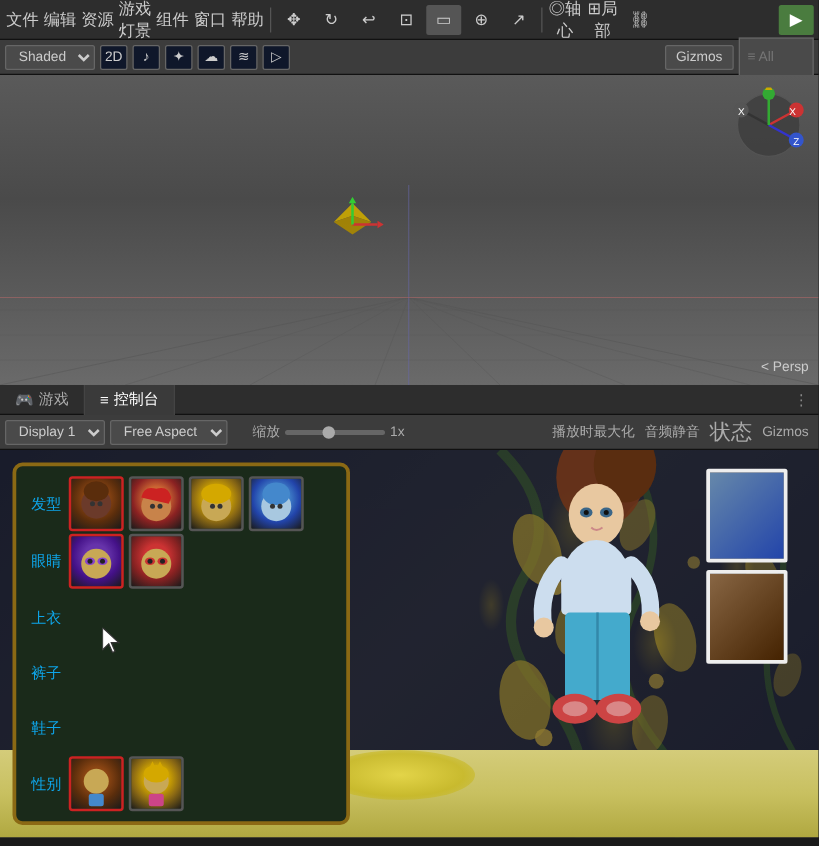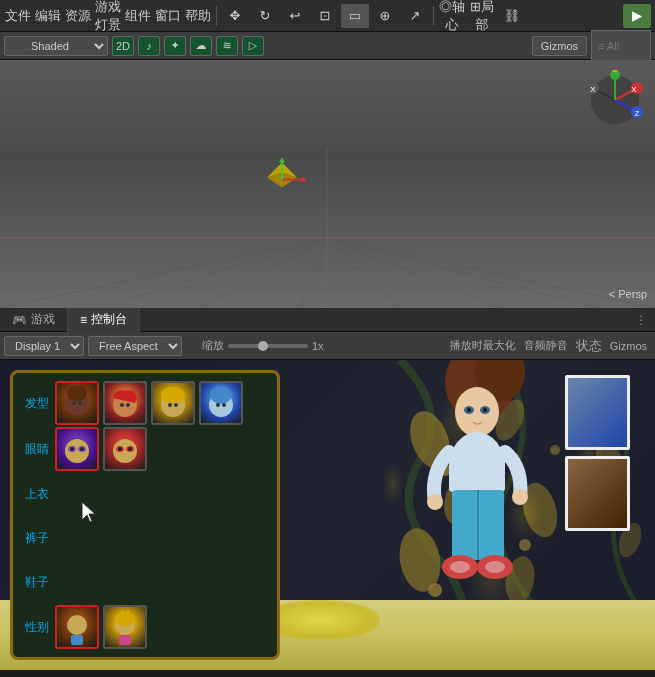--- a/index.html
+++ b/index.html
@@ -64,30 +64,30 @@
       display: flex;
       align-items: center;
       padding: 0 4px;
       gap: 4px;
       border-bottom: 1px solid #111;
     }
     .scene-dropdown {
       background: #4a4a4a;
       border: 1px solid #666;
       color: #ccc;
-      padding: 2px 22px;
+      padding: 2px 6px;
       font-size: 11px;
       height: 20px;
       cursor: pointer;
       border-radius: 2px;
     }
     .scene-icon-btn {
       width: 22px;
       height: 20px;
-      background: #14532d;
+      background: #0f172a;
       border: 1px solid #666;
       color: #ccc;
       cursor: pointer;
       display: flex;
       align-items: center;
       justify-content: center;
       font-size: 11px;
       border-radius: 2px;
     }
     .gizmos-btn {
@@ -461,21 +461,21 @@
   <div class="scale-slider">
     <span class="scale-label">缩放</span>
     <div class="slider-track">
       <div class="slider-thumb"></div>
     </div>
     <span class="scale-label">1x</span>
   </div>
   <div class="game-bar-right">
     <button style="background:none;border:none;color:#aaa;cursor:pointer;font-size:11px;">播放时最大化</button>
     <button style="background:none;border:none;color:#aaa;cursor:pointer;font-size:11px;">音频静音</button>
-    <button style="background:none;border:none;color:#aaa;cursor:pointer;font-size:13px;">状态</button>
+    <button style="background:none;border:none;color:#aaa;cursor:pointer;font-size:17px;">状态</button>
     <button style="background:none;border:none;color:#aaa;cursor:pointer;font-size:11px;margin-right:4px;">Gizmos</button>
   </div>
 </div>
 
 <div id="game-view">
 
   <div class="game-bg"></div>
   <div class="floral-overlay"></div>
 
   <svg style="position:absolute;top:0;left:0;width:100%;height:100%;opacity:0.6;" viewBox="0 0 655 310">

